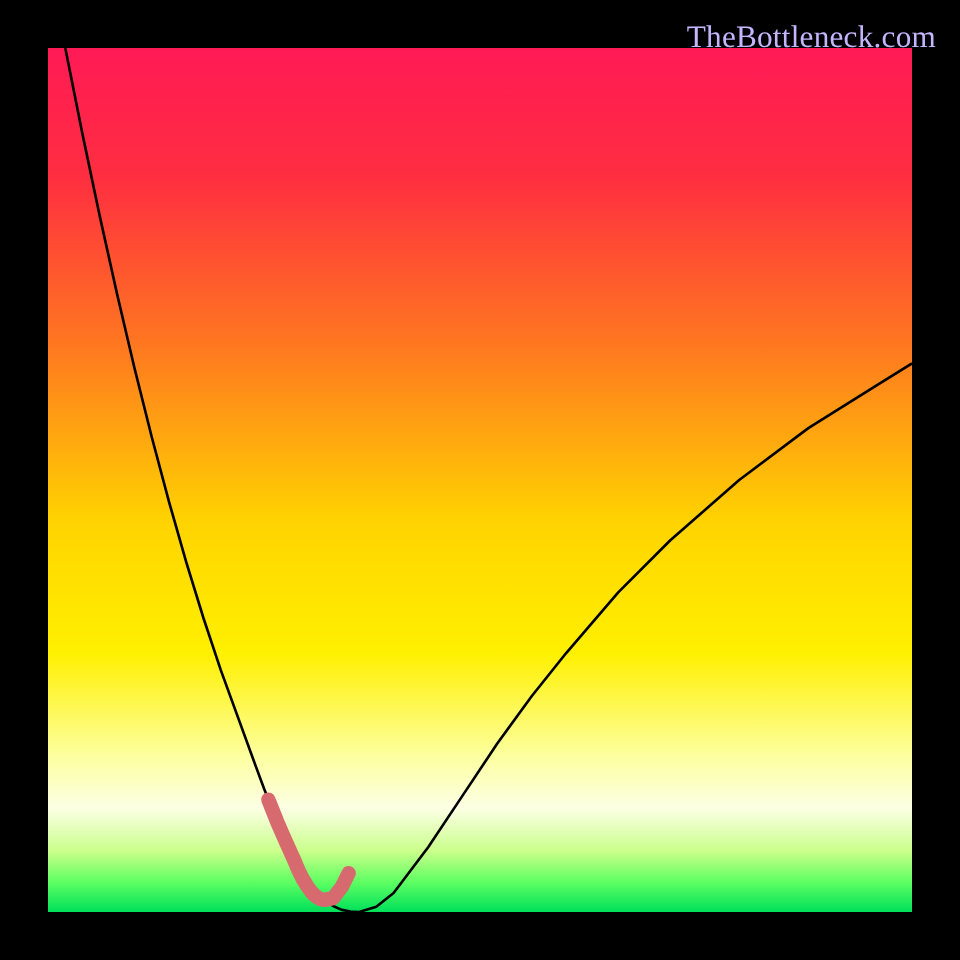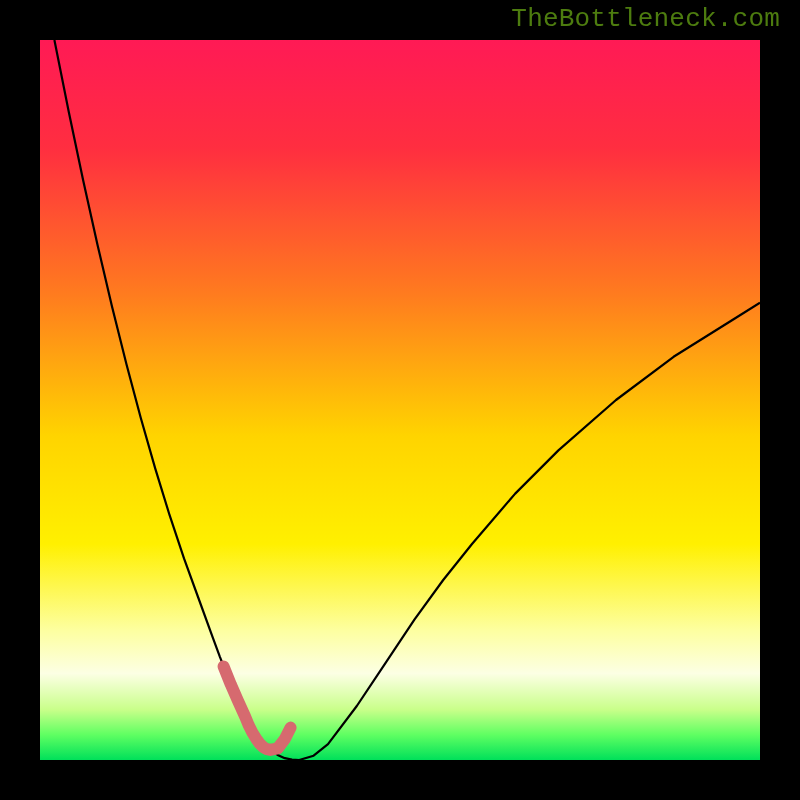--- a/index.html
+++ b/index.html
@@ -18,25 +18,25 @@
   }
   .plot {
     position: absolute;
     left: 40px;
     top: 40px;
     width: 720px;
     height: 720px;
   }
   .watermark {
     position: absolute;
-    top: 4px;
+    top: 16px;
     right: 20px;
-    font-family: Liberation Mono, monospace;
+    font-family: Liberation Serif, serif;
     font-size: 26px;
-    color: #4d7c0f;
+    color: #c4b5fd;
     letter-spacing: 0.2px;
     font-weight: 500;
   }
   svg {
     display: block;
     width: 720px;
     height: 720px;
   }
 </style>
 </head>

